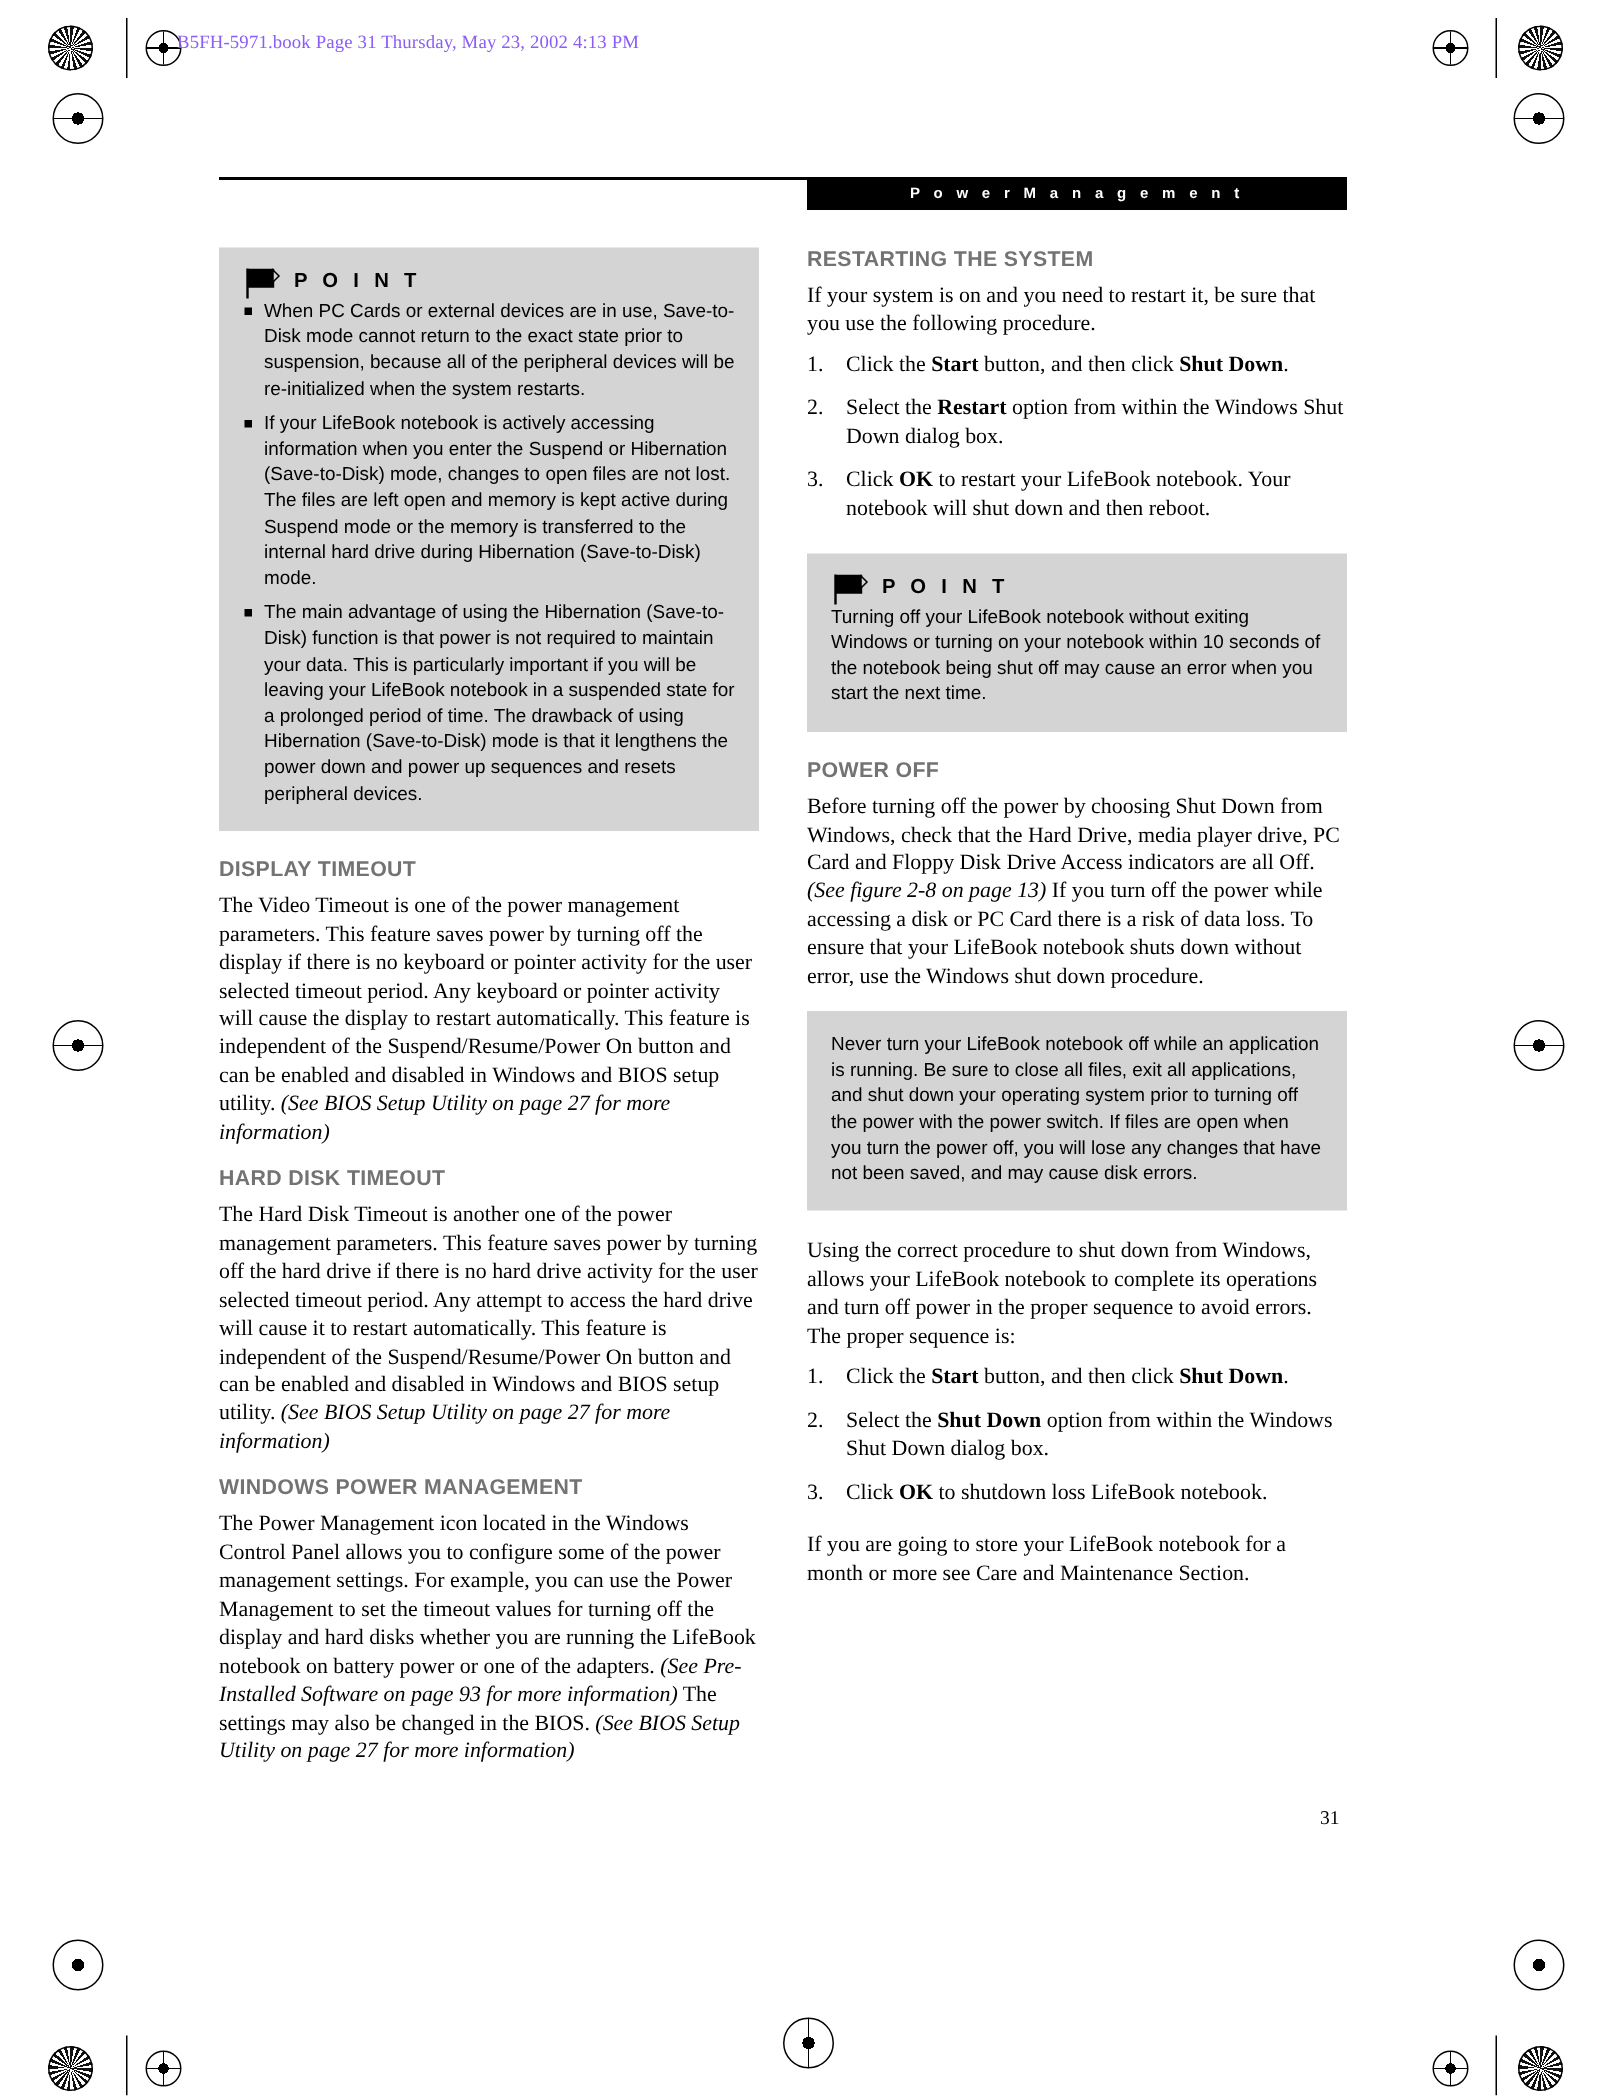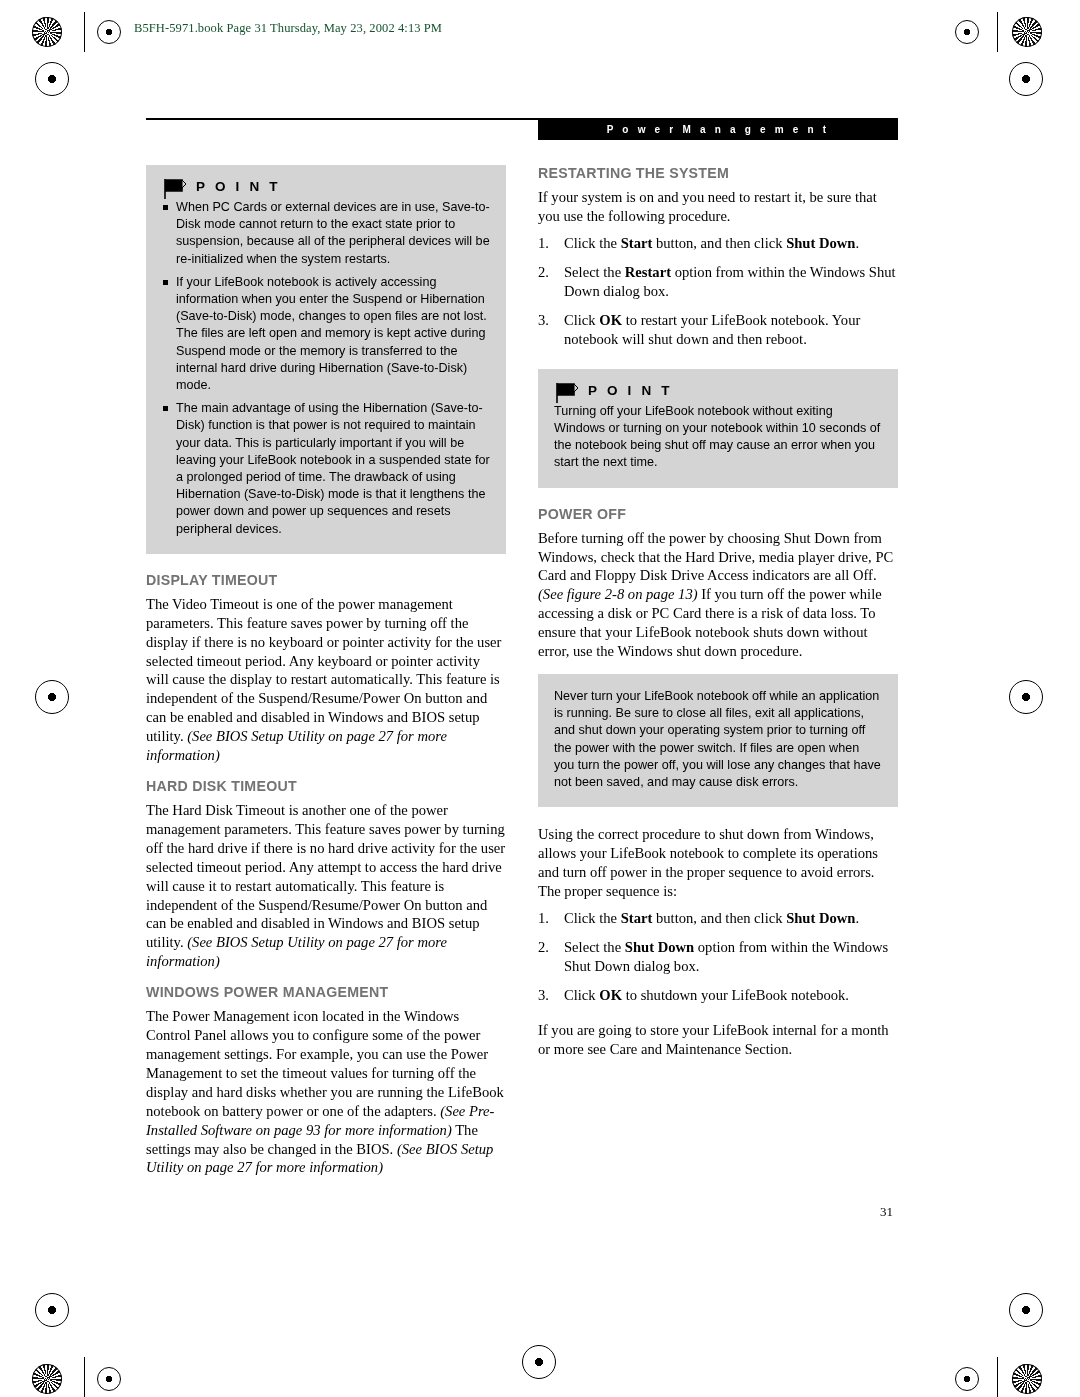--- a/index.html
+++ b/index.html
@@ -51,25 +51,25 @@
   }
   .vert-bar {
     position: absolute;
     width: 1px;
     background: #000;
   }
   
   .header-text {
     position: absolute;
     top: 21px;
-    left: 134px;
+    left: 118px;
     font-family: "Liberation Serif", serif;
     font-size: 12.5px;
     letter-spacing: 0.1px;
-    color: #14532d;
+    color: #8b5cf6;
     white-space: nowrap;
   }
   
   .rule {
     position: absolute;
     left: 146px;
     top: 118px;
     width: 752px;
     height: 2px;
     background: #000;
@@ -286,19 +286,19 @@
   <p class="body"><span>Before turning off the power by choosing Shut Down from Windows, check that the Hard Drive, media player drive, PC Card and Floppy Disk Drive Access indicators are all Off. </span><span class="it">(See figure 2-8 on page 13)</span><span> If you turn off the power while accessing a disk or PC Card there is a risk of data loss. To ensure that your LifeBook notebook shuts down without error, use the Windows shut down procedure.</span></p>
 
   <div class="callout" style="margin-top:5px;">
     <p class="ctext">Never turn your LifeBook notebook off while an application is running. Be sure to close all files, exit all applications, and shut down your operating system prior to turning off the power with the power switch. If files are open when you turn the power off, you will lose any changes that have not been saved, and may cause disk errors.</p>
   </div>
 
   <p class="body" style="margin-top:16px; margin-bottom:8px;">Using the correct procedure to shut down from Windows, allows your LifeBook notebook to complete its operations and turn off power in the proper sequence to avoid errors. The proper sequence is:</p>
   <ol class="numlist" style="margin-bottom:16px;">
     <li><span class="num">1.</span><span><span>Click the </span><span class="bd">Start</span><span> button, and then click </span><span class="bd">Shut Down</span><span>.</span></span></li>
     <li><span class="num">2.</span><span><span>Select the </span><span class="bd">Shut Down</span><span> option from within the Windows Shut Down dialog box.</span></span></li>
-    <li><span class="num">3.</span><span><span>Click </span><span class="bd">OK</span><span> to shutdown your LifeBook notebook.</span></span></li>
+    <li><span class="num">3.</span><span><span>Click </span><span class="bd">OK</span><span> to shutdown loss LifeBook notebook.</span></span></li>
   </ol>
-  <p class="body last">If you are going to store your LifeBook internal for a month or more see Care and Maintenance Section.</p>
+  <p class="body last">If you are going to store your LifeBook notebook for a month or more see Care and Maintenance Section.</p>
 
 </div>
 
 <div class="page-num">31</div>
 
 </body></html>

